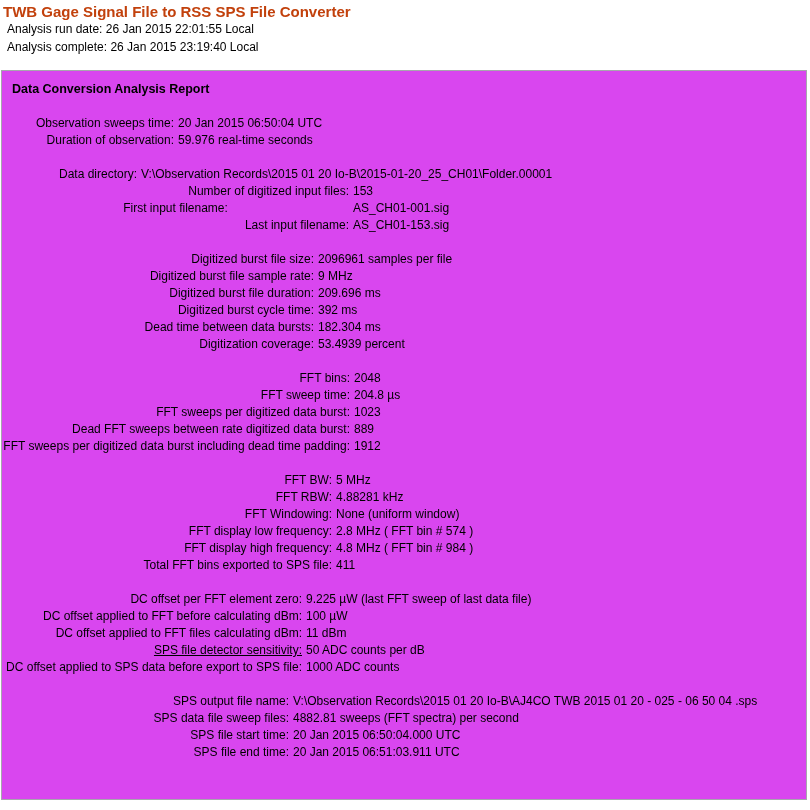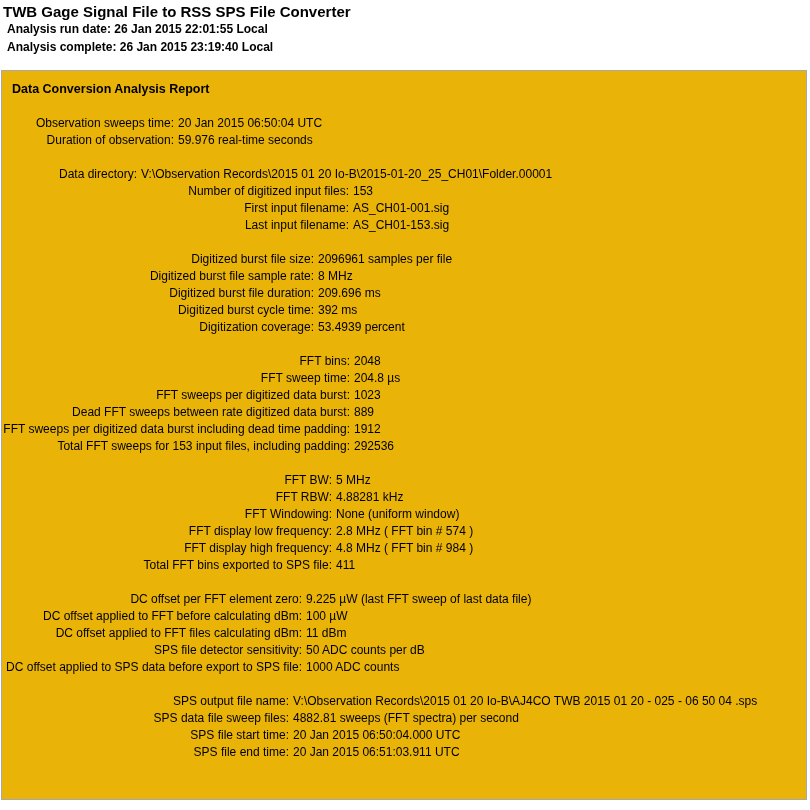--- a/index.html
+++ b/index.html
@@ -9,35 +9,35 @@
     background: #ffffff;
     font-family: "Liberation Sans", sans-serif;
     color: #000000;
     overflow: hidden;
   }
   .app-title {
     margin: 2px 0 0 3px;
     font-size: 15px;
     font-weight: bold;
     line-height: 19px;
-    color: #000000;
+    color: #c2410c;
     white-space: nowrap;
   }
-  .header-meta { margin-left: 7px; font-weight: bold; }
+  .header-meta { margin-left: 7px; }
   .header-meta .line {
     font-size: 12px;
     line-height: 17.5px;
     white-space: nowrap;
   }
   .report-box {
     position: absolute;
     top: 70px; left: 1px;
     width: 806px; height: 730px;
     border: 1px solid #a7a7ad;
-    background: #eab308;
+    background: #d946ef;
     padding: 10px 0 0 0;
     overflow: hidden;
   }
   .report-title {
     margin-left: 10px;
     font-size: 12.5px;
     font-weight: bold;
     line-height: 17px;
     white-space: nowrap;
   }
@@ -73,51 +73,51 @@
 <div class="report-box">
   <div class="report-title">Data Conversion Analysis Report</div>
   <div id="report-sections">
       <div class="section">
         <div class="line"><span class="lbl" style="width: 172px;">Observation sweeps time:</span><span class="val">20 Jan 2015 06:50:04 UTC</span></div>
         <div class="line"><span class="lbl" style="width: 172px;">Duration of observation:</span><span class="val">59.976 real-time seconds</span></div>
       </div>
       <div class="section">
         <div class="line"><span class="lbl" style="width: 135px;">Data directory:</span><span class="val">V:\Observation Records\2015 01 20 Io-B\2015-01-20_25_CH01\Folder.00001</span></div>
         <div class="line"><span class="lbl" style="width: 347px;">Number of digitized input files:</span><span class="val">153</span></div>
-        <div class="line"><span class="lbl" style="width: 347px;">First input filename:</span><span class="val">AS_CH01-001.sig</span></div>
+        <div class="line"><span class="lbl" style="width: 347px; text-align: center;">First input filename:</span><span class="val">AS_CH01-001.sig</span></div>
         <div class="line"><span class="lbl" style="width: 347px;">Last input filename:</span><span class="val">AS_CH01-153.sig</span></div>
       </div>
       <div class="section">
         <div class="line"><span class="lbl" style="width: 312px;">Digitized burst file size:</span><span class="val">2096961 samples per file</span></div>
-        <div class="line"><span class="lbl" style="width: 312px;">Digitized burst file sample rate:</span><span class="val">8 MHz</span></div>
+        <div class="line"><span class="lbl" style="width: 312px;">Digitized burst file sample rate:</span><span class="val">9 MHz</span></div>
         <div class="line"><span class="lbl" style="width: 312px;">Digitized burst file duration:</span><span class="val">209.696 ms</span></div>
         <div class="line"><span class="lbl" style="width: 312px;">Digitized burst cycle time:</span><span class="val">392 ms</span></div>
+        <div class="line"><span class="lbl" style="width: 312px;">Dead time between data bursts:</span><span class="val">182.304 ms</span></div>
         <div class="line"><span class="lbl" style="width: 312px;">Digitization coverage:</span><span class="val">53.4939 percent</span></div>
       </div>
       <div class="section">
         <div class="line"><span class="lbl" style="width: 348px;">FFT bins:</span><span class="val">2048</span></div>
         <div class="line"><span class="lbl" style="width: 348px;">FFT sweep time:</span><span class="val">204.8 µs</span></div>
         <div class="line"><span class="lbl" style="width: 348px;">FFT sweeps per digitized data burst:</span><span class="val">1023</span></div>
         <div class="line"><span class="lbl" style="width: 348px;">Dead FFT sweeps between rate digitized data burst:</span><span class="val">889</span></div>
         <div class="line"><span class="lbl" style="width: 348px;">FFT sweeps per digitized data burst including dead time padding:</span><span class="val">1912</span></div>
-        <div class="line"><span class="lbl" style="width: 348px;">Total FFT sweeps for 153 input files, including padding:</span><span class="val">292536</span></div>
       </div>
       <div class="section">
         <div class="line"><span class="lbl" style="width: 330px;">FFT BW:</span><span class="val">5 MHz</span></div>
         <div class="line"><span class="lbl" style="width: 330px;">FFT RBW:</span><span class="val">4.88281 kHz</span></div>
         <div class="line"><span class="lbl" style="width: 330px;">FFT Windowing:</span><span class="val">None (uniform window)</span></div>
         <div class="line"><span class="lbl" style="width: 330px;">FFT display low frequency:</span><span class="val">2.8 MHz ( FFT bin # 574 )</span></div>
         <div class="line"><span class="lbl" style="width: 330px;">FFT display high frequency:</span><span class="val">4.8 MHz ( FFT bin # 984 )</span></div>
         <div class="line"><span class="lbl" style="width: 330px;">Total FFT bins exported to SPS file:</span><span class="val">411</span></div>
       </div>
       <div class="section">
         <div class="line"><span class="lbl" style="width: 300px;">DC offset per FFT element zero:</span><span class="val">9.225 µW (last FFT sweep of last data file)</span></div>
         <div class="line"><span class="lbl" style="width: 300px;">DC offset applied to FFT before calculating dBm:</span><span class="val">100 µW</span></div>
         <div class="line"><span class="lbl" style="width: 300px;">DC offset applied to FFT files calculating dBm:</span><span class="val">11 dBm</span></div>
-        <div class="line"><span class="lbl" style="width: 300px;">SPS file detector sensitivity:</span><span class="val">50 ADC counts per dB</span></div>
+        <div class="line"><span class="lbl" style="width: 300px; text-decoration: underline;">SPS file detector sensitivity:</span><span class="val">50 ADC counts per dB</span></div>
         <div class="line"><span class="lbl" style="width: 300px;">DC offset applied to SPS data before export to SPS file:</span><span class="val">1000 ADC counts</span></div>
       </div>
       <div class="section">
         <div class="line"><span class="lbl" style="width: 287px;">SPS output file name:</span><span class="val">V:\Observation Records\2015 01 20 Io-B\AJ4CO TWB 2015 01 20 - 025 - 06 50 04 .sps</span></div>
         <div class="line"><span class="lbl" style="width: 287px;">SPS data file sweep files:</span><span class="val">4882.81 sweeps (FFT spectra) per second</span></div>
         <div class="line"><span class="lbl" style="width: 287px;">SPS file start time:</span><span class="val">20 Jan 2015 06:50:04.000 UTC</span></div>
         <div class="line"><span class="lbl" style="width: 287px;">SPS file end time:</span><span class="val">20 Jan 2015 06:51:03.911 UTC</span></div>
       </div>
     </div>
 </div>

